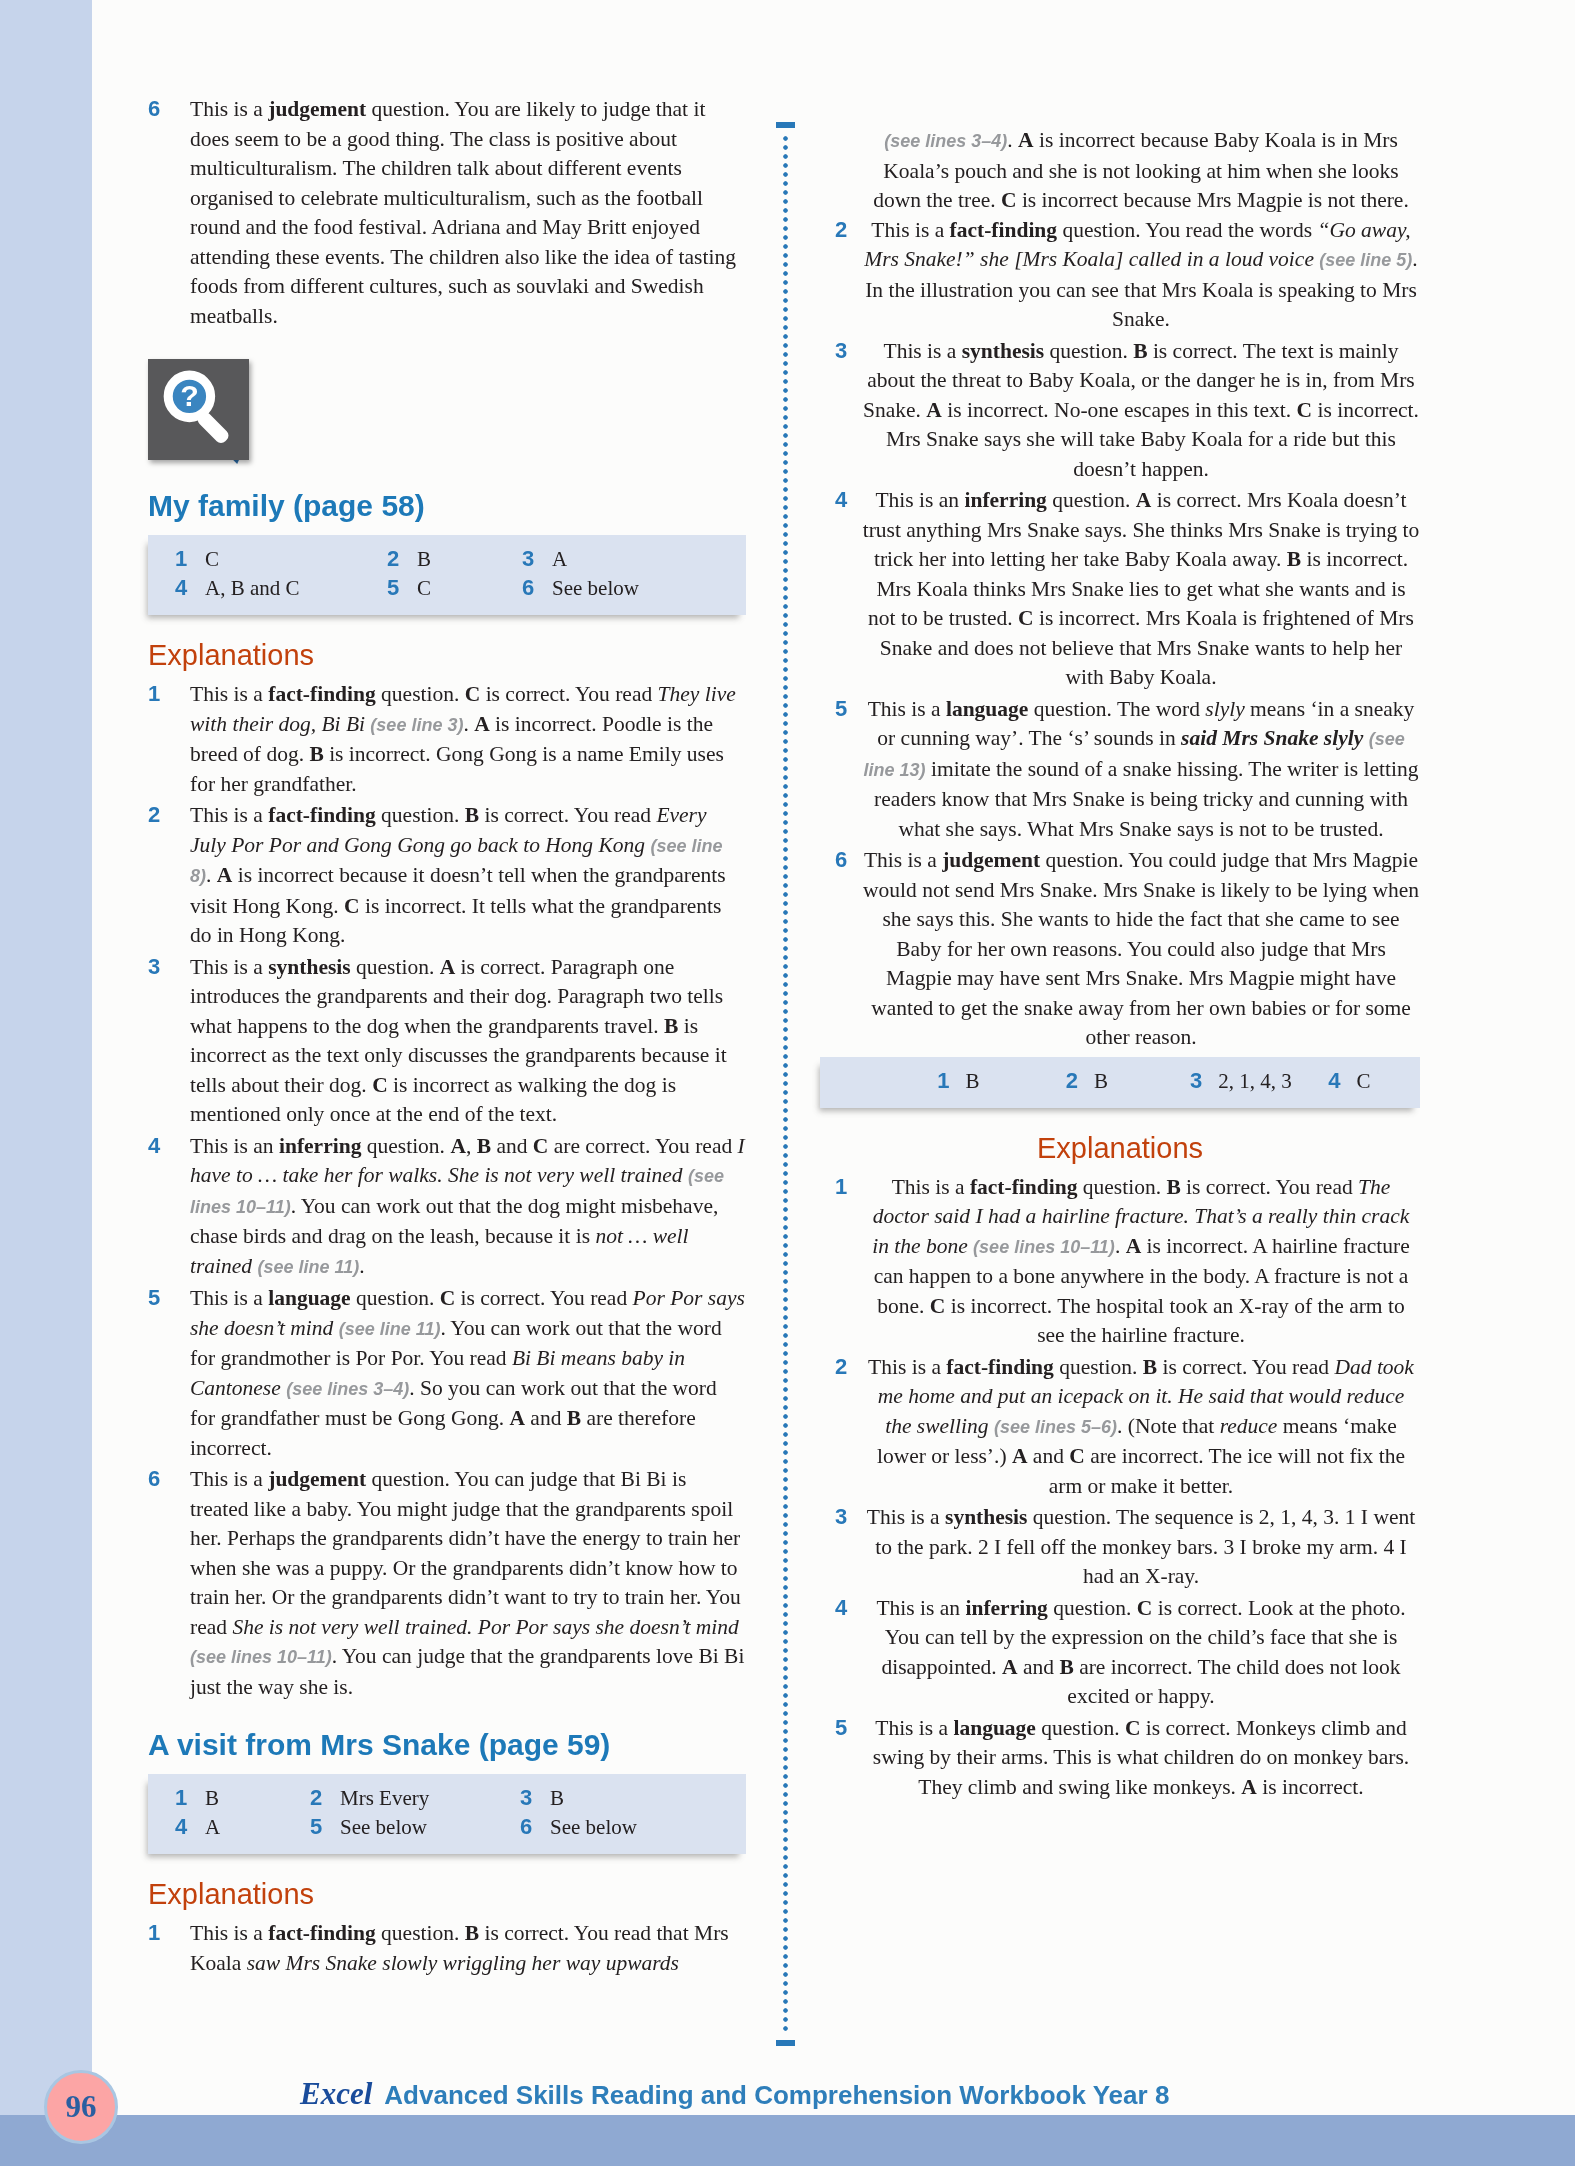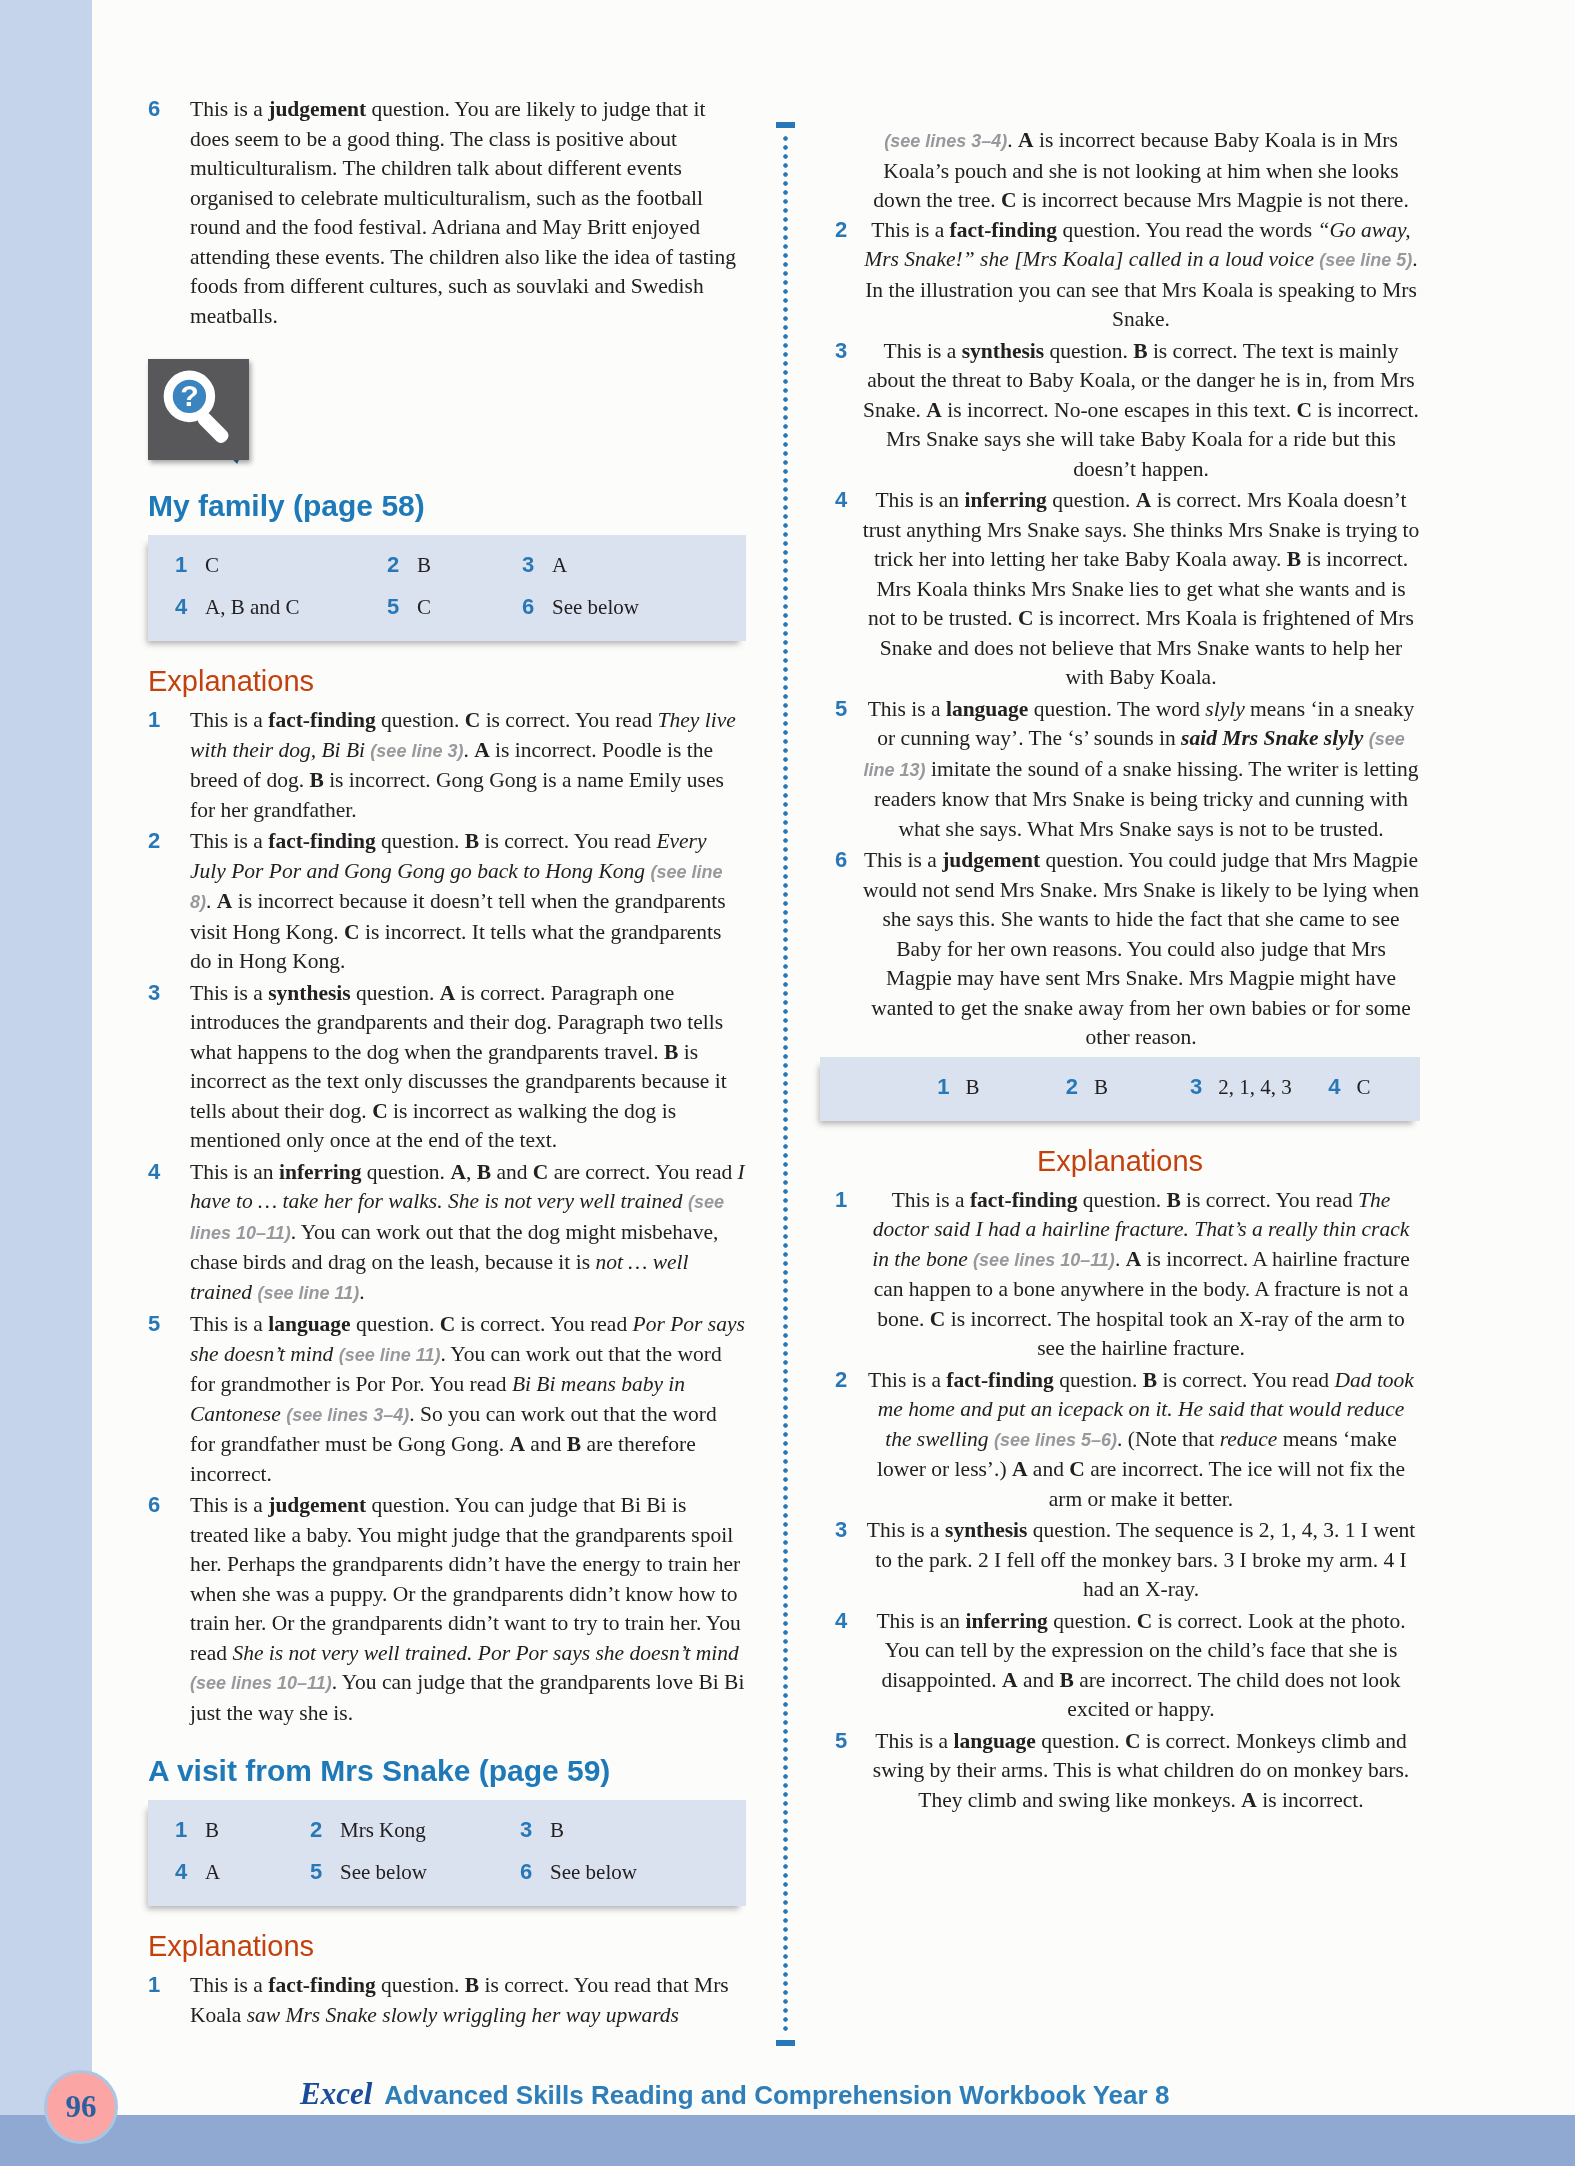--- a/index.html
+++ b/index.html
@@ -46,21 +46,21 @@
 
   
   .section-title{font-family:"Liberation Sans",sans-serif;font-weight:bold;font-size:30px;
     color:#1d79b8;margin:26px 0 12px 0;}
   .expl-title{font-family:"Liberation Sans",sans-serif;font-weight:400;font-size:29px;
     color:#c2410c;margin:24px 0 8px 0;}
 
   
   .answers-box{background:#dae2f0;padding:10px 0 12px 27px;margin:4px 0 2px 0;
     box-shadow:-4px 6px 6px -3px rgba(90,90,90,0.45);}
-  .ans-row{line-height:40px;white-space:nowrap;}
+  .ans-row{line-height:27px;white-space:nowrap;}
   .ans-cell{display:inline-block;vertical-align:top;}
   .ans-num{display:inline-block;min-width:16px;margin-right:14px;
     font-family:"Liberation Sans",sans-serif;font-weight:bold;font-size:22px;color:#2878b8;}
   .ans-val{font-size:21px;color:#242021;}
   .box-family .c0{width:212px}.box-family .c1{width:135px}
   .box-snake  .c0{width:135px}.box-snake  .c1{width:210px}
   .box-arm    .c0{width:122px}.box-arm    .c1{width:135px}.box-arm .c2{width:173px}
 
   
   .page-circle{position:absolute;left:44px;top:2070px;width:68px;height:68px;border-radius:50%;
@@ -140,21 +140,21 @@
 
   <div class="exp-item">
     <div class="num">6</div>
     <div class="body">This is a <b>judgement</b> question. You can judge that Bi Bi is treated like a baby. You might judge that the grandparents spoil her. Perhaps the grandparents didn’t have the energy to train her when she was a puppy. Or the grandparents didn’t know how to train her. Or the grandparents didn’t want to try to train her. You read <i>She is not very well trained. Por Por says she doesn’t mind</i> <span class="ref">(see lines 10–11)</span>. You can judge that the grandparents love Bi Bi just the way she is.</div>
   </div>
 </div>
 
     <div class="section-title">A visit from Mrs Snake (page 59)</div>
 
     <div class="answers-box box-snake">
-        <div class="ans-row"><div class="ans-cell c0"><span class="ans-num">1</span><span class="ans-val">B</span></div><div class="ans-cell c1"><span class="ans-num">2</span><span class="ans-val">Mrs Kong</span></div><div class="ans-cell c2"><span class="ans-num">3</span><span class="ans-val">B</span></div></div>
+        <div class="ans-row"><div class="ans-cell c0"><span class="ans-num">1</span><span class="ans-val">B</span></div><div class="ans-cell c1"><span class="ans-num">2</span><span class="ans-val">Mrs Every</span></div><div class="ans-cell c2"><span class="ans-num">3</span><span class="ans-val">B</span></div></div>
         <div class="ans-row"><div class="ans-cell c0"><span class="ans-num">4</span><span class="ans-val">A</span></div><div class="ans-cell c1"><span class="ans-num">5</span><span class="ans-val">See below</span></div><div class="ans-cell c2"><span class="ans-num">6</span><span class="ans-val">See below</span></div></div>
       </div>
 
     <div class="expl-title">Explanations</div>
 
     <div>
   <div class="exp-item">
     <div class="num">1</div>
     <div class="body">This is a <b>fact-finding</b> question. <b>B</b> is correct. You read that Mrs Koala <i>saw Mrs Snake slowly wriggling her way upwards</i></div>
   </div>

